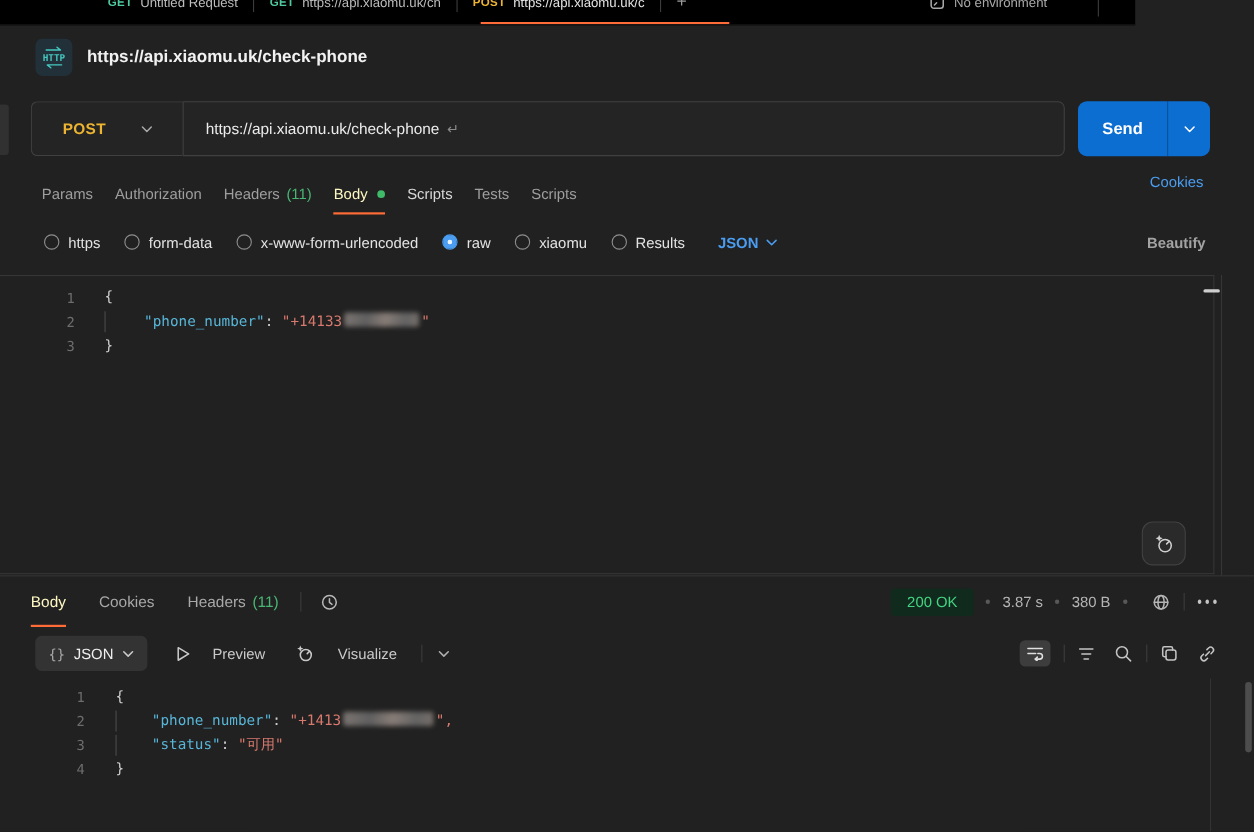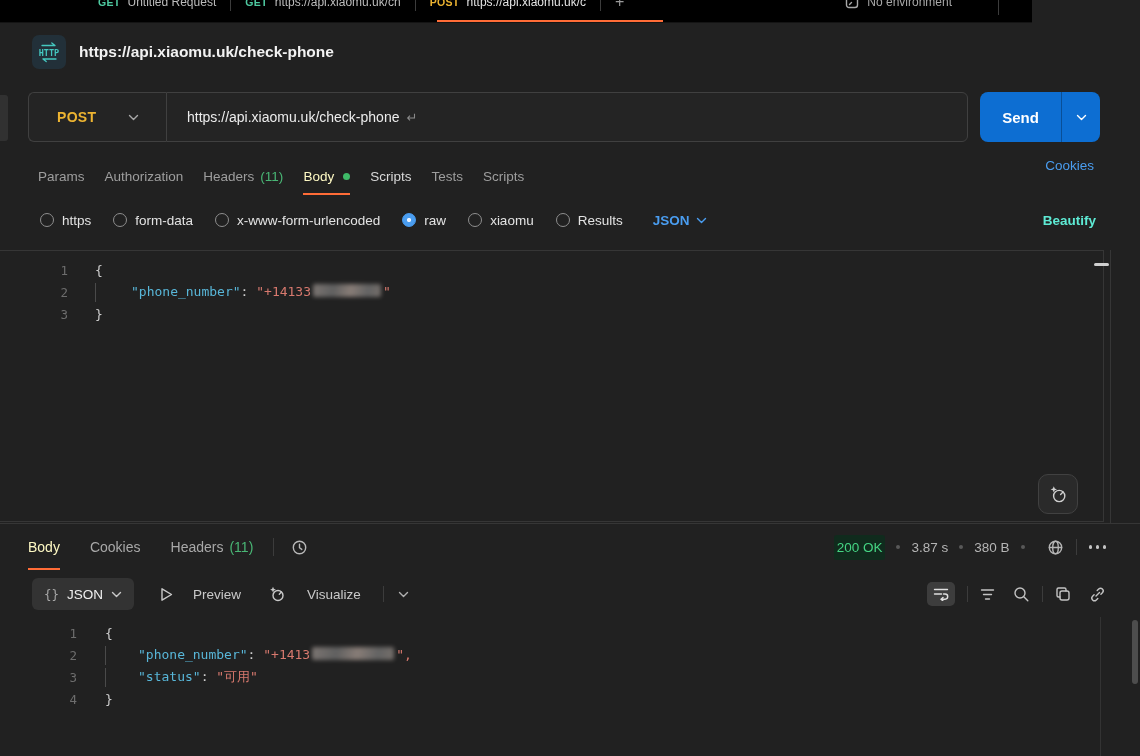--- a/index.html
+++ b/index.html
@@ -63,21 +63,21 @@
   .green-dot{width:7px;height:7px;border-radius:50%;background:#3fba68;margin-left:3px;}
   .cookies-link{margin-left:auto;color:#4a9df0;font-size:13.5px;}
 
   
   .radio-row{position:absolute;top:203px;left:40px;width:1056px;height:34px;display:flex;align-items:center;gap:22px;
              font-size:13.5px;color:#e3e3e3;}
   .opt{display:flex;align-items:center;gap:8px;white-space:nowrap;}
   .radio{width:14px;height:14px;border:1.5px solid #8e8e8e;border-radius:50%;box-sizing:border-box;flex:none;}
   .radio.sel{border:1.5px solid #4a9df0;background:radial-gradient(circle,#eaf3ff 0 1.8px,#4a9df0 2.4px);}
   .json-select{display:flex;align-items:center;gap:7px;color:#4a9df0;margin-left:8px;font-weight:bold;}
-  .beautify-link{margin-left:auto;color:#5eead4;font-weight:bold;}
+  .beautify-link{margin-left:auto;color:#a3a3a3;font-weight:bold;}
 
   
   .editor{font-family:"DejaVu Sans Mono","Liberation Mono",monospace;font-size:13px;}
   .req-editor{position:absolute;top:250px;left:0;width:1104px;height:272px;box-sizing:border-box;
               border-top:1px solid #363636;border-bottom:1px solid #363636;border-right:1px solid #363636;padding-top:8px;}
   .gutter2{position:absolute;top:250px;left:1110px;width:1px;height:273px;background:#363636;}
   .hthumb{position:absolute;top:263px;left:1094px;width:15px;height:3px;border-radius:2px;background:#cfcfcf;}
   .cl{display:flex;align-items:center;height:22px;}
   .ln{flex:none;text-align:right;color:#6d6d6d;font-size:12.5px;}
   .req-editor .ln{width:68px;}
@@ -97,21 +97,21 @@
                border-radius:10px;background:#2a2a2a;display:flex;align-items:center;justify-content:center;color:#cfcfcf;}
 
   
   .resp-border{position:absolute;top:523px;left:0;width:1140px;height:1px;background:#363636;}
   .resp-meta{position:absolute;top:524px;left:28px;width:1078px;height:46px;display:flex;align-items:center;}
   .resp-tabs{display:flex;align-items:center;gap:30px;font-size:14px;color:#a8a8a8;height:100%;}
   .resp-tabs .rt{padding:15px 0;}
   .meta-div{width:1px;height:18px;background:#3c3c3c;margin:0 8px 0 20px;}
   .clock{color:#b8b8b8;margin-left:8px;}
   .meta-right{margin-left:auto;display:flex;align-items:center;}
-  .status-pill{background:#102b1d;color:#45d483;font-size:13.5px;padding:5px 3px;border-radius:3px;white-space:nowrap;}
+  .status-pill{background:#102b1d;color:#45d483;font-size:13.5px;padding:5px 15px;border-radius:3px;white-space:nowrap;}
   .sep-dot{width:4px;height:4px;border-radius:50%;background:#585858;margin:0 11px;}
   .meta-txt{color:#b5b5b5;font-size:13.5px;white-space:nowrap;}
   .globe{color:#b5b5b5;margin-left:11px;}
   .meta-vdiv{width:1px;height:16px;background:#3c3c3c;margin:0 12px;}
   .dots3{display:flex;gap:3.5px;}
   .dots3 i{width:3.5px;height:3.5px;border-radius:50%;background:#c4c4c4;}
 
   .resp-toolbar{position:absolute;top:576px;left:32px;width:1074px;height:36px;display:flex;align-items:center;color:#c9c9c9;}
   .json-chip{height:32px;background:#333;border-radius:6px;display:flex;align-items:center;gap:8px;padding:0 12px;}
   .chip-braces{font-family:"DejaVu Sans Mono",monospace;font-size:12.5px;color:#a8a8a8;}

